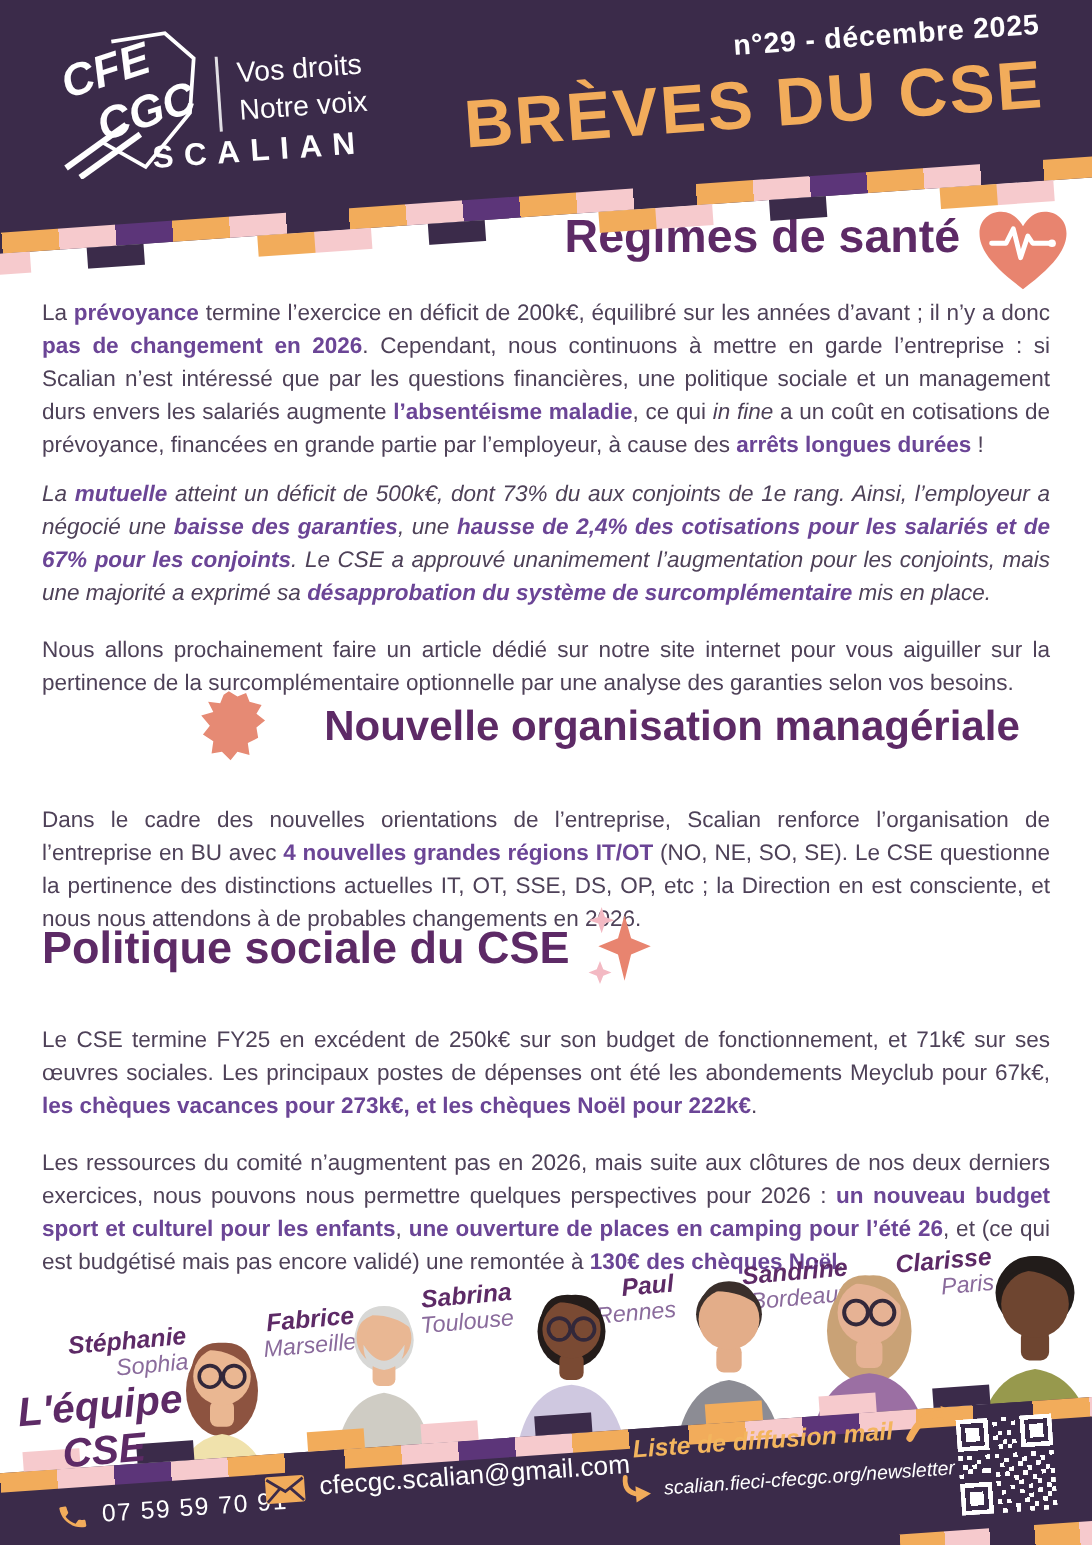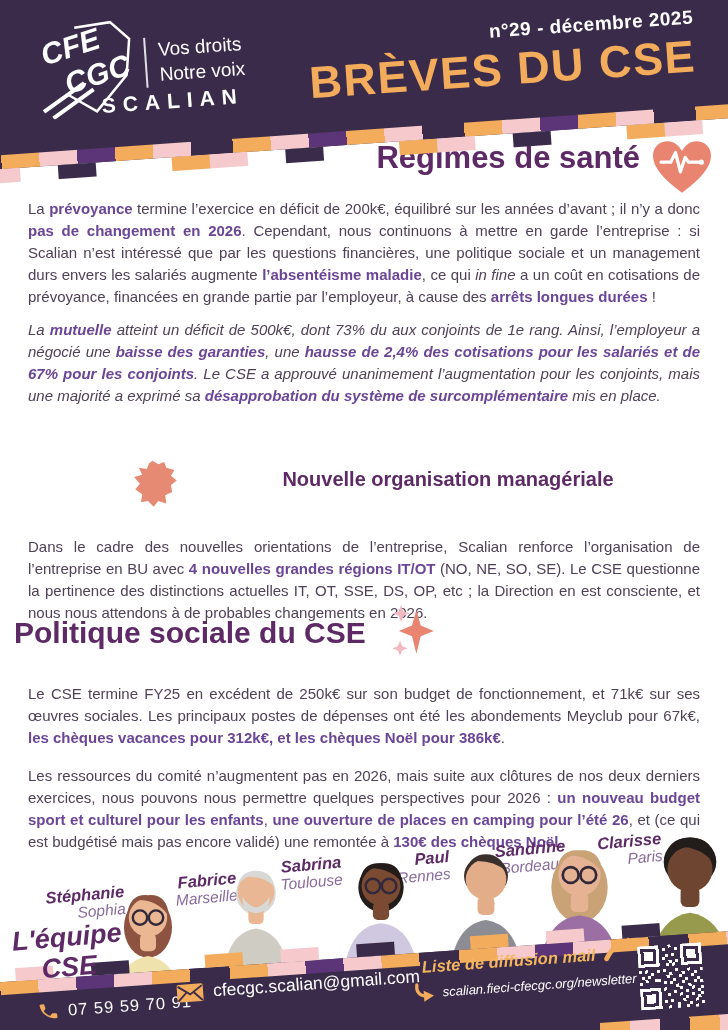--- a/index.html
+++ b/index.html
@@ -26,23 +26,23 @@
 
   
   .para{position:absolute;left:28px;width:672px;font-size:15px;line-height:22px;
     color:var(--c-body,#4e4158);text-align:justify;}
   .rich-b{color:var(--c-accent,#6b4596);font-weight:bold;}
   .rich-i{font-style:italic;}
   .sec-title{color:var(--c-plum,#5d2a66);font-weight:bold;}
 
   .h-sante{position:absolute;top:140px;left:28px;width:612px;text-align:right;font-size:31px;}
   .heart-ic{position:absolute;top:138px;left:648px;width:68px;height:58px;}
-  .h-orga{position:absolute;top:468px;left:188px;width:520px;text-align:center;font-size:20px;}
+  .h-orga{position:absolute;top:468px;left:188px;width:520px;text-align:center;font-size:28px;}
   .france-ic{position:absolute;top:458px;left:133px;width:46px;height:54px;}
-  .h-politique{position:absolute;top:616px;left:14px;width:380px;font-size:30px;}
+  .h-politique{position:absolute;top:616px;left:28px;width:380px;font-size:30px;}
   .sparkle-ic{position:absolute;top:603px;left:388px;width:48px;height:58px;}
 
   .p1{top:183px;} .p2{top:304px;font-style:italic;} .p3{top:408px;} .p4{top:521px;} .p5{top:668px;} .p6{top:750px;}
 
   
   .equipe{position:absolute;left:8px;top:922px;width:120px;text-align:center;z-index:3;
     transform:rotate(-5deg);color:var(--c-plum,#5d2a66);font-weight:bold;font-style:italic;font-size:27px;line-height:30px;}
   .mlabel{position:absolute;z-index:1;text-align:right;transform:rotate(-5deg);line-height:18px;}
   .mname{display:block;color:var(--c-plum,#5d2a66);font-weight:bold;font-style:italic;font-size:16.5px;}
   .mcity{display:block;color:#8a6b9c;font-style:italic;font-size:15.5px;}
@@ -108,34 +108,35 @@
   </div>
 
   <h2 class="sec-title h-sante" style="margin:0;">Régimes de santé</h2>
   <svg class="heart-ic" viewBox="0 0 40 36">
     <path d="M20 34 C8 25 2 18 2 11 C2 5 6.5 2 11 2 C15 2 18 4.5 20 8 C22 4.5 25 2 29 2 C33.5 2 38 5 38 11 C38 18 32 25 20 34 Z" fill="#e8846f"></path>
     <polyline points="7,15 13,15 16,9 19,21 22,12 24,15 31,15" stroke="#fff" fill="none" stroke-width="2" stroke-linecap="round" stroke-linejoin="round"></polyline>
     <circle cx="32" cy="15" r="1.6" fill="#fff"></circle>
   </svg>
   <p class="para p1"><span>La </span><span class="rich-b">prévoyance</span><span> termine l’exercice en déficit de 200k€, équilibré sur les années d’avant ; il n’y a donc </span><span class="rich-b">pas de changement en 2026</span><span>. Cependant, nous continuons à mettre en garde l’entreprise : si Scalian n’est intéressé que par les questions financières, une politique sociale et un management durs envers les salariés augmente </span><span class="rich-b">l’absentéisme maladie</span><span>, ce qui </span><span class="rich-i">in fine</span><span> a un coût en cotisations de prévoyance, financées en grande partie par l’employeur, à cause des </span><span class="rich-b">arrêts longues durées</span><span> !</span></p>
   <p class="para p2"><span>La </span><span class="rich-b">mutuelle</span><span> atteint un déficit de 500k€, dont 73% du aux conjoints de 1e rang. Ainsi, l’employeur a négocié une </span><span class="rich-b">baisse des garanties</span><span>, une </span><span class="rich-b">hausse de 2,4% des cotisations pour les salariés et de 67% pour les conjoints</span><span>. Le CSE a approuvé unanimement l’augmentation pour les conjoints, mais une majorité a exprimé sa </span><span class="rich-b">désapprobation du système de surcomplémentaire</span><span> mis en place.</span></p>
+  <p class="para p3"><span>Nous allons prochainement faire un article dédié sur notre site internet pour vous aiguiller sur la pertinence de la surcomplémentaire optionnelle par une analyse des garanties selon vos besoins.</span></p>
 
   <svg class="france-ic" viewBox="0 0 40 44">
     <path fill="#e68a74" d="M17,1 L22,4 L27,2 L29,7 L36,9 L33,14 L38,18 L33,22 L34,28 L28,31 L29,38 L22,36 L18,41 L13,36 L7,37 L8,30 L2,26 L6,21 L1,15 L8,13 L5,7 L12,8 L14,3 Z"></path>
   </svg>
   <h2 class="sec-title h-orga" style="margin:0;">Nouvelle organisation managériale</h2>
   <p class="para p4"><span>Dans le cadre des nouvelles orientations de l’entreprise, Scalian renforce l’organisation de l’entreprise en BU avec </span><span class="rich-b">4 nouvelles grandes régions IT/OT</span><span> (NO, NE, SO, SE). Le CSE questionne la pertinence des distinctions actuelles IT, OT, SSE, DS, OP, etc ; la Direction en est consciente, et nous nous attendons à de probables changements en 2026.</span></p>
 
   <h2 class="sec-title h-politique" style="margin:0;">Politique sociale du CSE</h2>
   <svg class="sparkle-ic" viewBox="0 0 44 52">
     <path fill="#e8846f" d="M26 6 L30 20 L42 25 L30 30 L26 46 L22 30 L10 25 L22 20 Z"></path>
     <path fill="#f3b9c3" d="M12 1 L14 7 L20 9 L14 11 L12 17 L10 11 L4 9 L10 7 Z"></path>
     <path fill="#f3b9c3" d="M11 34 L13 39 L18 41 L13 43 L11 48 L9 43 L4 41 L9 39 Z"></path>
   </svg>
-  <p class="para p5"><span>Le CSE termine FY25 en excédent de 250k€ sur son budget de fonctionnement, et 71k€ sur ses œuvres sociales. Les principaux postes de dépenses ont été les abondements Meyclub pour 67k€, </span><span class="rich-b">les chèques vacances pour 312k€, et les chèques Noël pour 386k€</span><span>.</span></p>
+  <p class="para p5"><span>Le CSE termine FY25 en excédent de 250k€ sur son budget de fonctionnement, et 71k€ sur ses œuvres sociales. Les principaux postes de dépenses ont été les abondements Meyclub pour 67k€, </span><span class="rich-b">les chèques vacances pour 273k€, et les chèques Noël pour 222k€</span><span>.</span></p>
   <p class="para p6"><span>Les ressources du comité n’augmentent pas en 2026, mais suite aux clôtures de nos deux derniers exercices, nous pouvons nous permettre quelques perspectives pour 2026 : </span><span class="rich-b">un nouveau budget sport et culturel pour les enfants</span><span>, </span><span class="rich-b">une ouverture de places en camping pour l’été 26</span><span>, et (ce qui est budgétisé mais pas encore validé) une remontée à </span><span class="rich-b">130€ des chèques Noël</span><span>.</span></p>
 
   <div class="equipe">
     <div>L'équipe</div>
     <div>CSE</div>
   </div>
 
   <div class="mlabel" style="left:30px;top:886px;width:95px;">
     <span class="mname">Stéphanie</span>
     <span class="mcity">Sophia</span>

